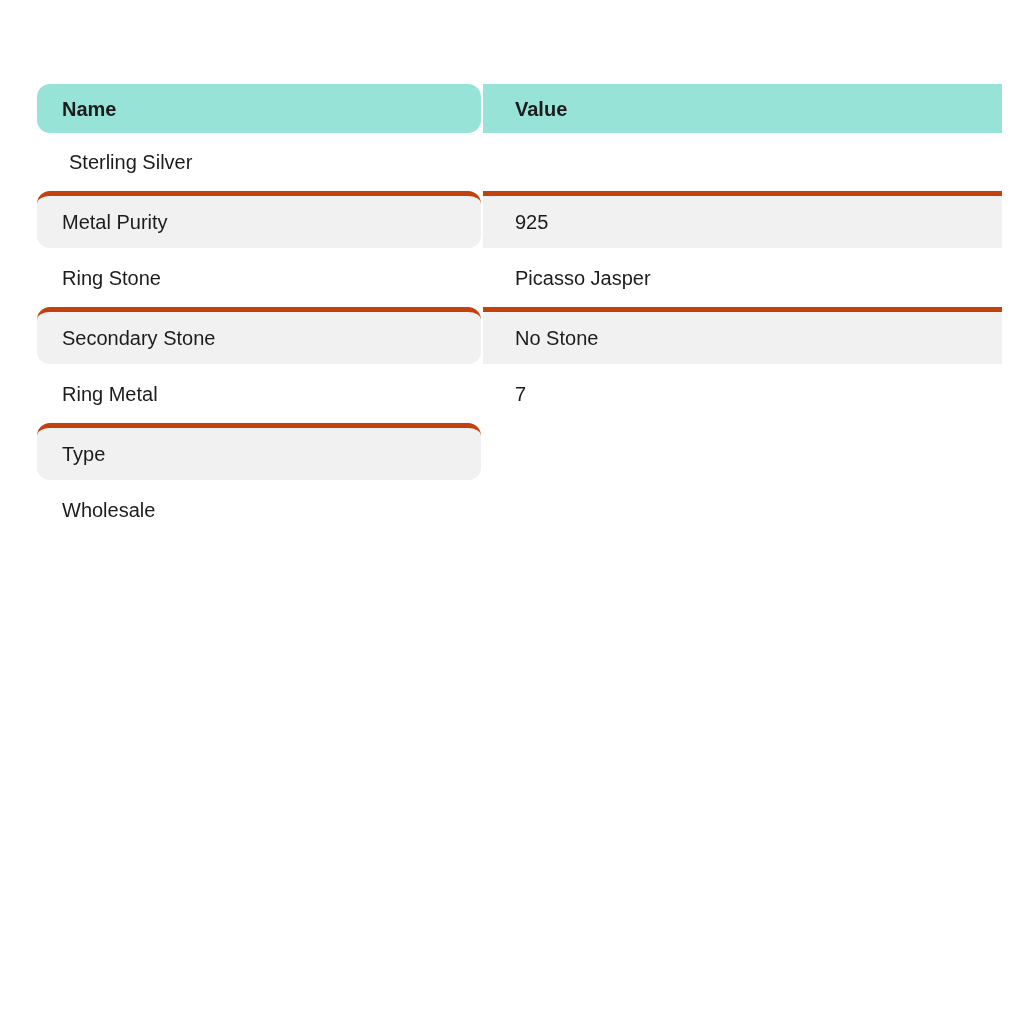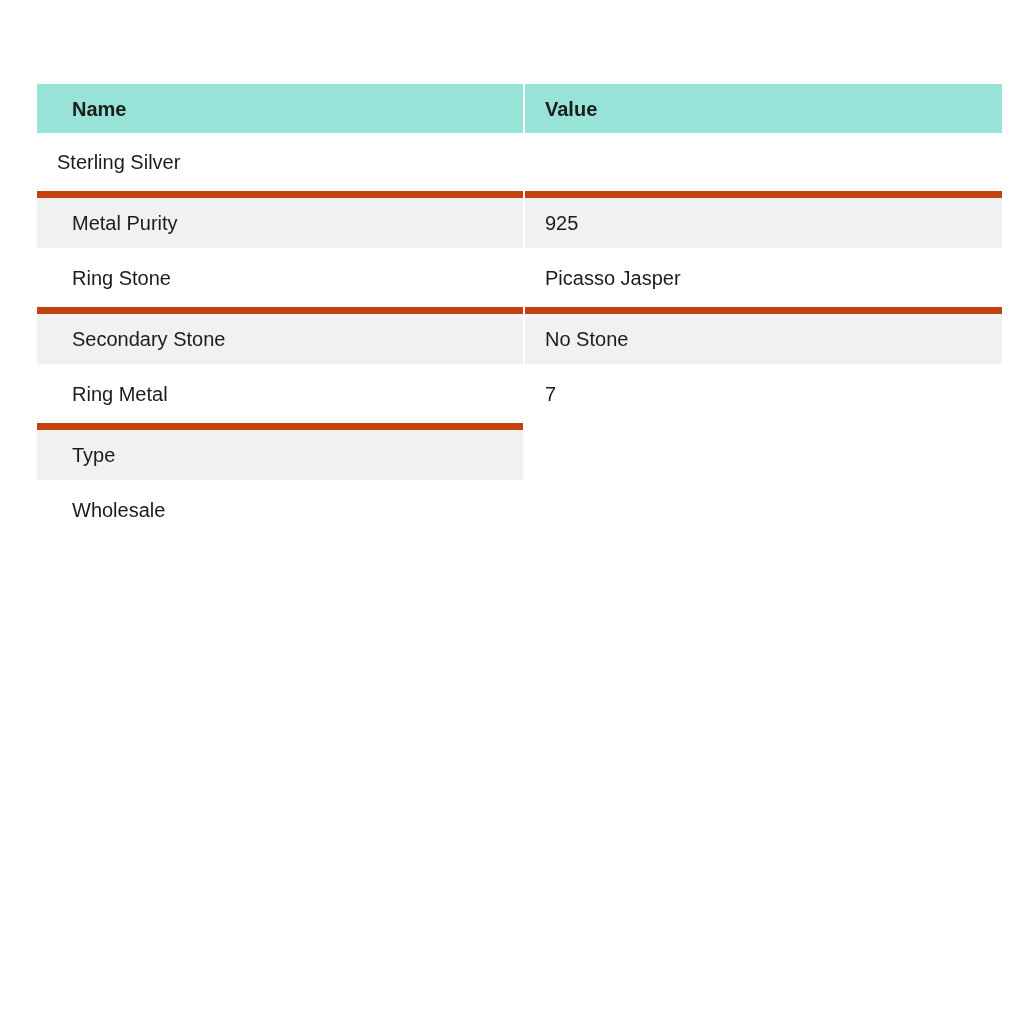--- a/index.html
+++ b/index.html
@@ -33,35 +33,36 @@
     display: flex;
     align-items: center;
     font-size: 20px;
     line-height: 1.2;
     background: var(--row-bg, #ffffff);
     box-sizing: border-box;
     overflow: hidden;
     white-space: nowrap;
   }
   .c1 {
-    width: 486px;
-    padding-left: 35px;
+    width: 444px;
+    padding-left: 25px;
     flex: 0 0 auto;
+    border-radius: 13px;
   }
   .c2 {
     flex: 1 1 auto;
-    padding-left: 20px;
+    padding-left: 32px;
   }
   .head .cell {
     background: var(--header-bg, #98e3d8);
     font-weight: 600;
   }
   .row.alt .cell {
     background: var(--row-alt-bg, #f1f1f1);
-    border-top: 7px solid #c2410c;
+    border-top: 5px solid #c2410c;
     border-bottom: 1px solid #ffffff;
   }
 </style>
 </head>
 <body>
 
 <div class="attr-table">
 
   <div class="row head">
     <div class="cell c1">Name</div>

